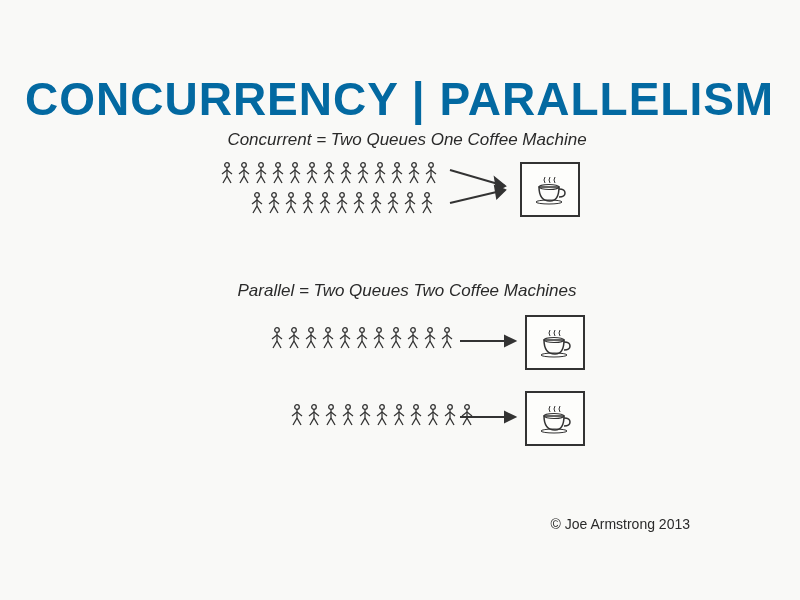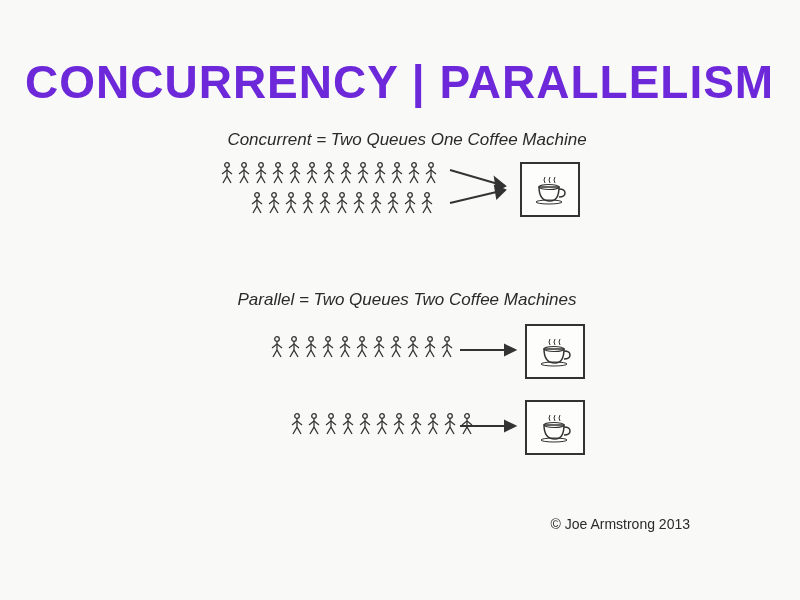--- a/index.html
+++ b/index.html
@@ -7,38 +7,38 @@
       width: 800px;
       height: 600px;
       background: #f9f9f7;
       font-family: Arial, sans-serif;
       position: relative;
       overflow: hidden;
     }
     .title {
       font-size: 46px;
       font-weight: 900;
-      color: #6d28d9;
+      color: #0369a1;
       letter-spacing: 1px;
-      padding: 55px 0 0 25px;
+      padding: 72px 0 0 25px;
       font-family: 'Arial Black', Arial, sans-serif;
     }
     .handwritten {
       font-family: 'Comic Sans MS', cursive, sans-serif;
       color: #2a2a2a;
       font-size: 17px;
       margin-left: 14px;
     }
     .section {
       position: absolute;
       left: 0;
       width: 100%;
     }
     .section-concurrent { top: 130px; }
-    .section-parallel { top: 290px; }
+    .section-parallel { top: 281px; }
     .caption {
       text-align: center;
       margin-bottom: 8px;
       font-style: italic;
     }
     .diagram {
       position: relative;
       height: 70px;
     }
     .coffee-box {

